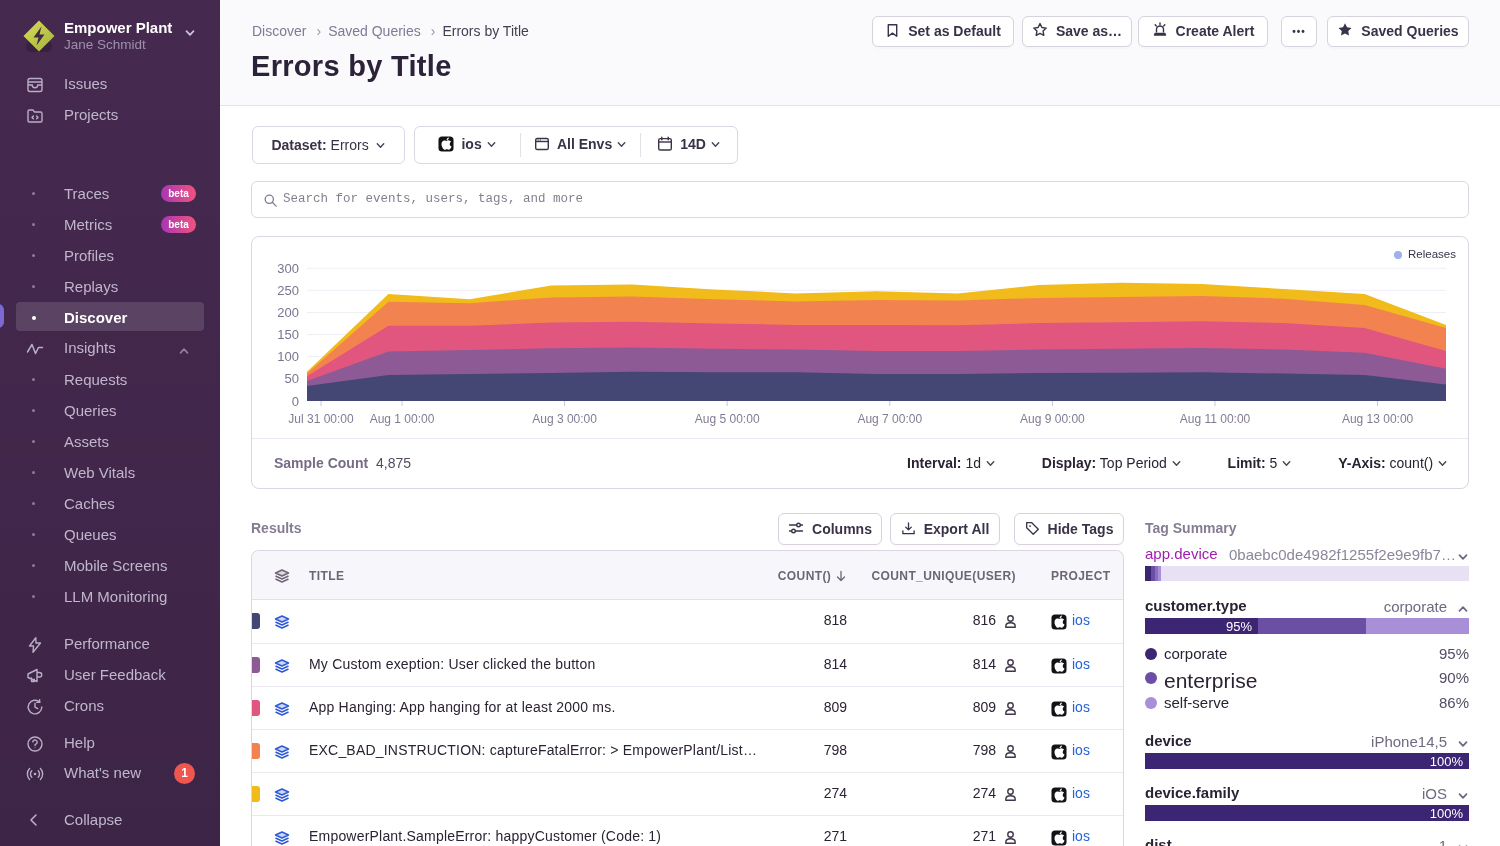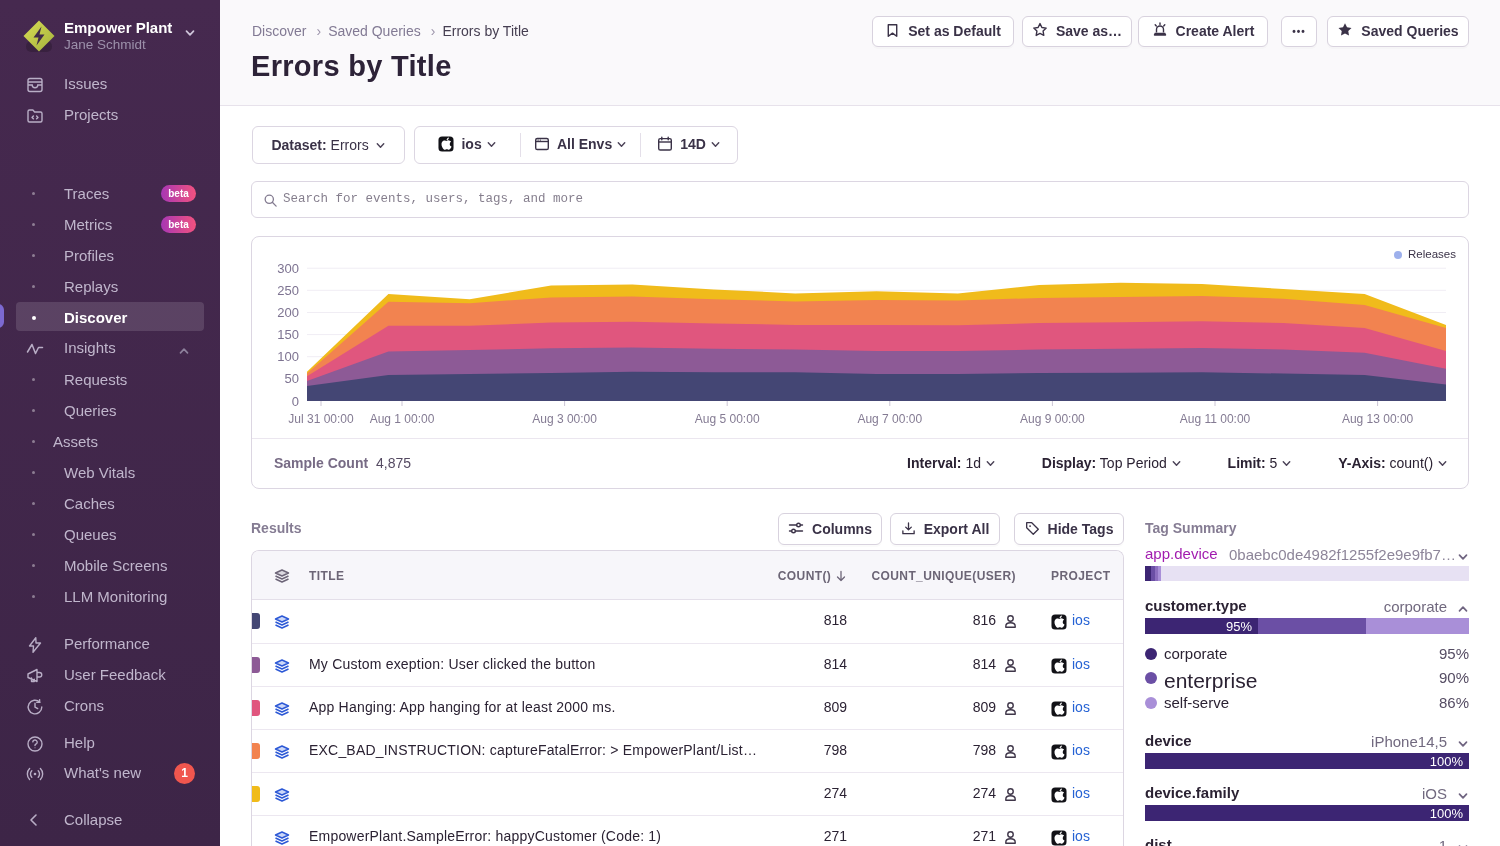--- a/index.html
+++ b/index.html
@@ -76,21 +76,21 @@
 <div style="position:absolute;left:0;top:396px;width:220px;height:30px">
         <span style="position:absolute;left:32px;top:13px;width:3px;height:3px;border-radius:50%;background:rgba(255,255,255,.4)"></span>
 <span style="position:absolute;left:64px;top:6px;font-size:15px;font-weight:400;color:#c0b6cc">Queries</span>
       </div>
 <div style="position:absolute;left:0;top:365px;width:220px;height:30px">
         <span style="position:absolute;left:32px;top:13px;width:3px;height:3px;border-radius:50%;background:rgba(255,255,255,.4)"></span>
 <span style="position:absolute;left:64px;top:6px;font-size:15px;font-weight:400;color:#c0b6cc">Requests</span>
       </div>
 <div style="position:absolute;left:0;top:427px;width:220px;height:30px">
         <span style="position:absolute;left:32px;top:13px;width:3px;height:3px;border-radius:50%;background:rgba(255,255,255,.4)"></span>
-<span style="position:absolute;left:53px;top:6px;font-size:15px;font-weight:400;color:#c0b6cc">Assets</span>
+<span style="position:absolute;left:64px;top:6px;font-size:15px;font-weight:400;color:#c0b6cc">Assets</span>
       </div>
 <div style="position:absolute;left:0;top:458px;width:220px;height:30px">
         <span style="position:absolute;left:32px;top:13px;width:3px;height:3px;border-radius:50%;background:rgba(255,255,255,.4)"></span>
 <span style="position:absolute;left:64px;top:6px;font-size:15px;font-weight:400;color:#c0b6cc">Web Vitals</span>
       </div>
 <div style="position:absolute;left:0;top:489px;width:220px;height:30px">
         <span style="position:absolute;left:32px;top:13px;width:3px;height:3px;border-radius:50%;background:rgba(255,255,255,.4)"></span>
 <span style="position:absolute;left:64px;top:6px;font-size:15px;font-weight:400;color:#c0b6cc">Caches</span>
       </div>
 <div style="position:absolute;left:0;top:520px;width:220px;height:30px">

